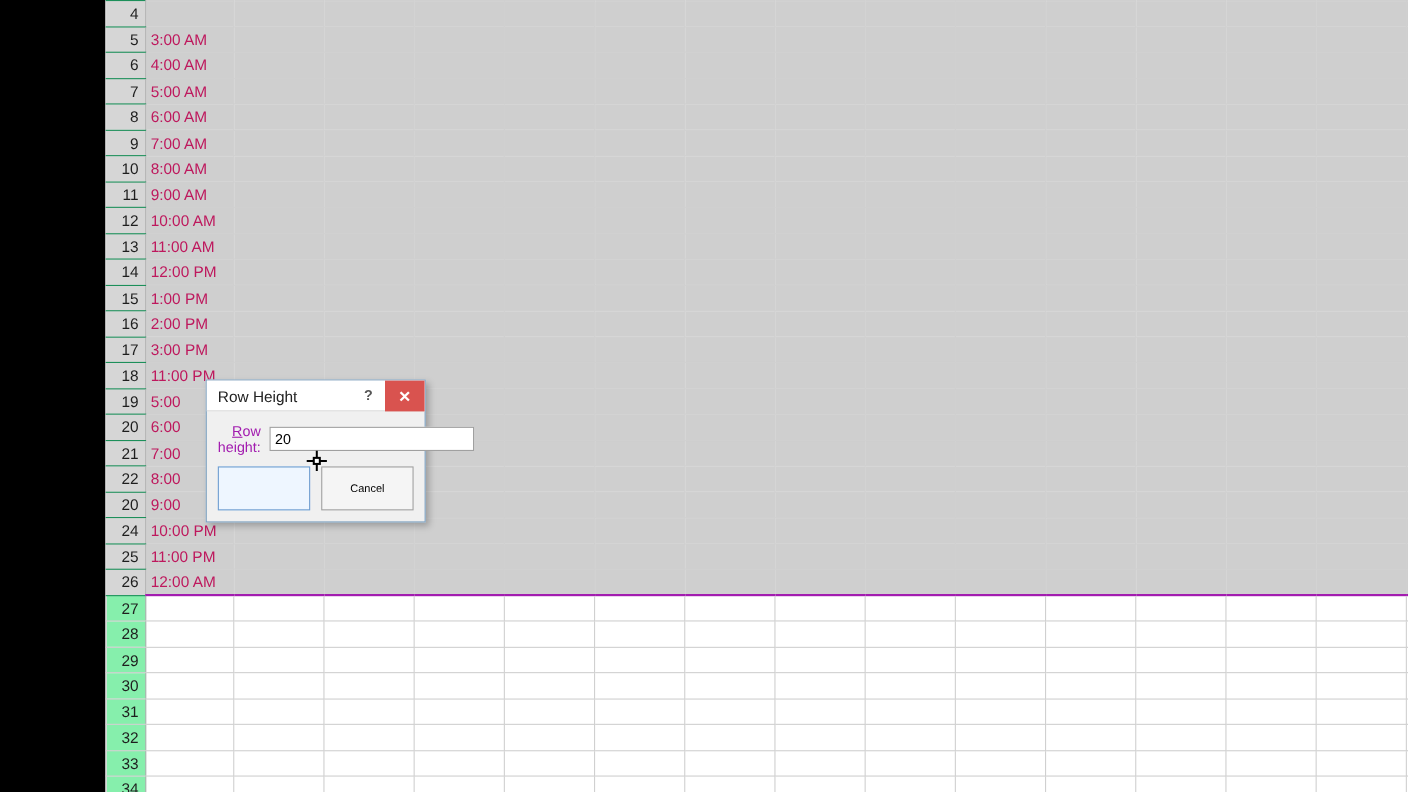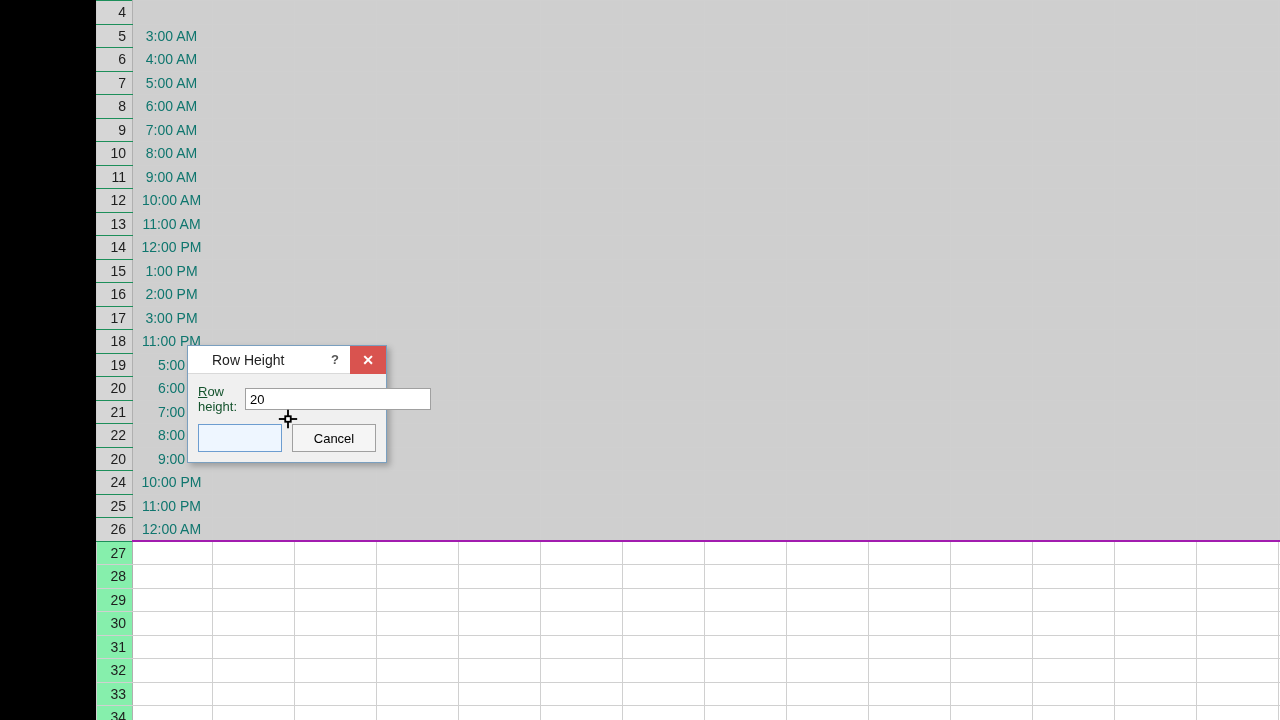--- a/index.html
+++ b/index.html
@@ -20,71 +20,71 @@
     border-right: 1px solid #b0b0b0;
     user-select: none;
   }
   tr.sel td.rowhdr {
     background: #d6d6d6;
     border-top: 1px solid #1d8f5a;
     border-bottom: 1px solid #1d8f5a;
   }
   tr.sel td.cell { background: #cfcfcf; }
   tr.sel td.timecell { background: #cfcfcf; }
-  td.timecell { text-align: center; padding-right: 6px; color: #0f766e; }
+  td.timecell { text-align: left; padding-right: 6px; color: #be185d; }
   tr.lastsel td { border-bottom: 2px solid #a21caf; }
   tr.unsel td.cell { background: #fff; }
   tr.unsel td.timecell { background: #fff; }
 
   
   .dialog {
     position: absolute;
     left: 91px;
     top: 345px;
     width: 200px;
     background: #f0f0f0;
     border: 1px solid #7a9fbf;
     box-shadow: 3px 3px 6px rgba(0,0,0,.25);
     font-size: 13px;
   }
   .dialog .titlebar {
     display: flex;
     align-items: center;
     height: 28px;
-    padding-left: 24px;
+    padding-left: 10px;
     background: #fff;
     border-bottom: 1px solid #d9d9d9;
   }
   .dialog .title { flex: 1; color: #222; font-size: 14px; }
   .titlebtn {
     width: 30px; height: 22px;
     display: flex; align-items: center; justify-content: center;
     font-size: 13px; font-weight: bold;
     cursor: pointer;
   }
   .titlebtn.help { color: #555; background: #fff; }
   .titlebtn.close { background: #d9534f; color: #fff; width: 36px; height: 28px; font-size: 14px; }
   .dialog .body { padding: 10px; }
   .dialog .row { display: flex; align-items: center; gap: 8px; margin-bottom: 10px; }
-  .dialog label { font-size: 13px; color: #14532d; }
+  .dialog label { font-size: 13px; color: #a21caf; text-align: right; }
   .dialog label .u { text-decoration: underline; }
   .dialog input[type=text] {
     flex: 1;
     border: 1px solid #a0a0a0;
     height: 22px;
     padding: 0 4px;
     font-size: 13px;
   }
   .btnrow { display: flex; gap: 10px; }
   .btn {
     flex: 1;
-    height: 28px;
+    height: 40px;
     border: 1px solid #a0a0a0;
     background: #f5f5f5;
-    font-size: 13px;
+    font-size: 10px;
     display: flex; align-items: center; justify-content: center;
     cursor: pointer;
   }
   .btn.ok { border: 1px solid #6d9dd0; background: #eef6ff; }
 
   
   .cursor {
     position: absolute;
     left: 181px;
     top: 408px;

